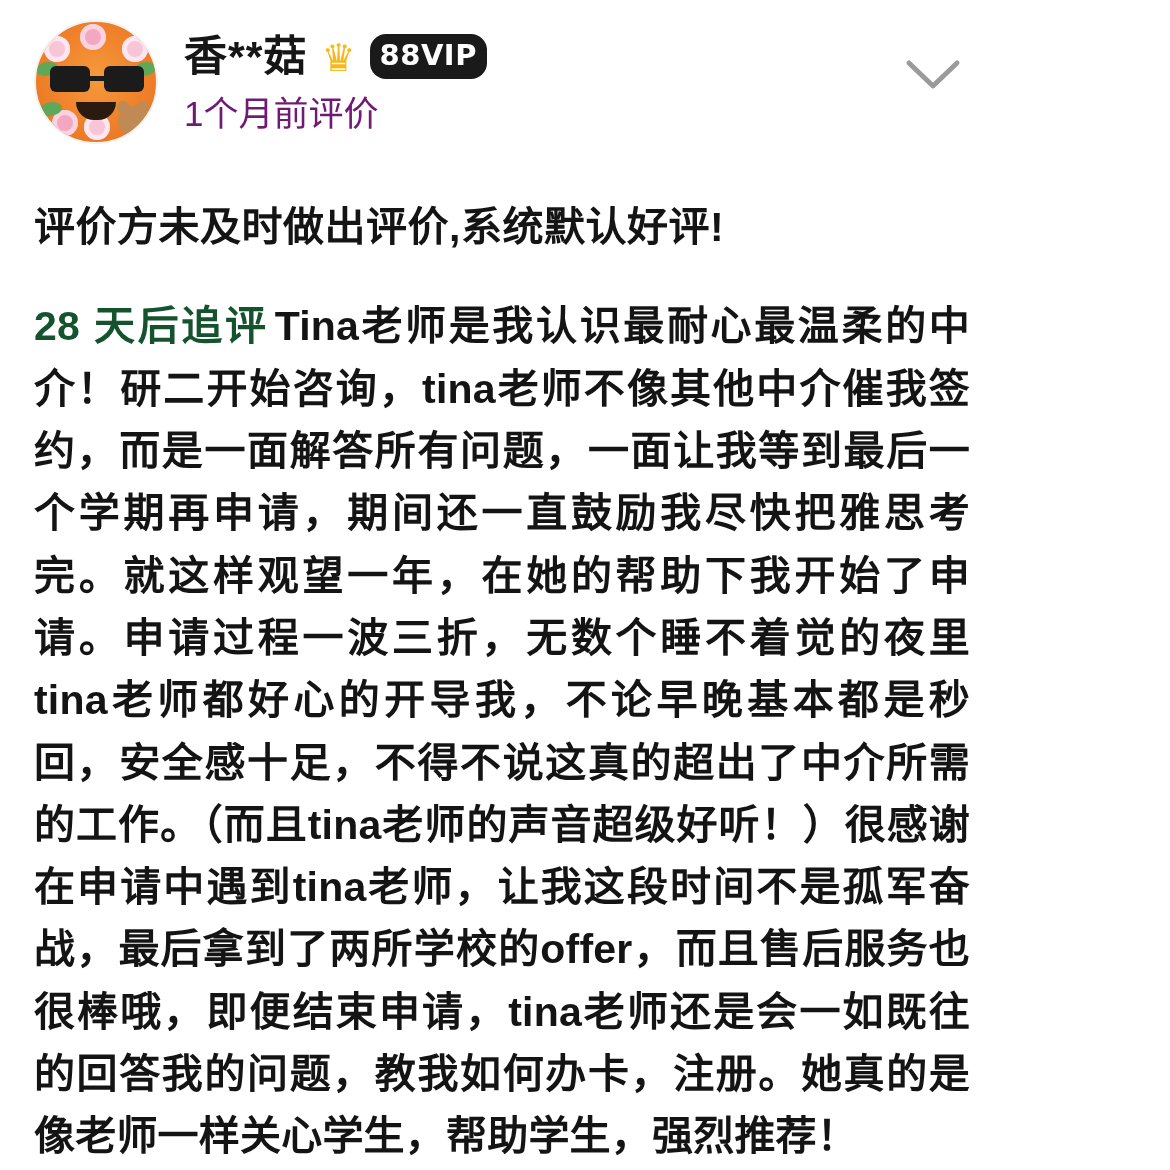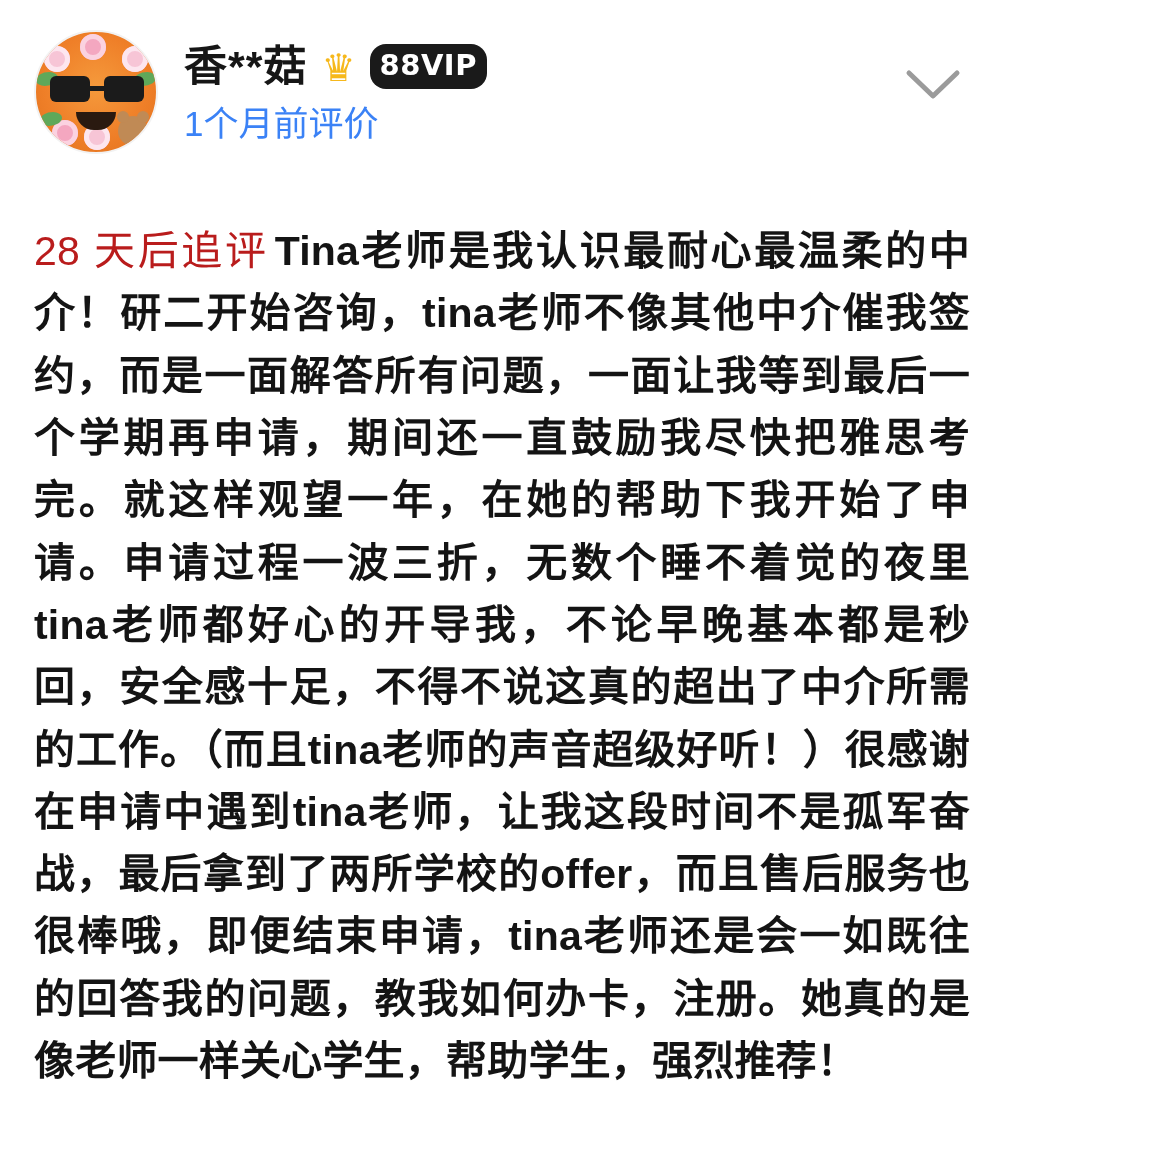--- a/index.html
+++ b/index.html
@@ -13,21 +13,21 @@
     overflow: hidden;
     font-family: "Liberation Sans", "DejaVu Sans", sans-serif;
     color: #111111;
   }
 
   .review-card {
     position: relative;
     width: 1004px;
     height: 1170px;
     box-sizing: border-box;
-    padding: 30px 34px 0 34px;
+    padding: 20px 34px 0 34px;
     background: #ffffff;
   }
 
   
   .header {
     display: flex;
     align-items: flex-start;
     position: relative;
     height: 150px;
   }
@@ -154,21 +154,21 @@
     font-weight: bold;
     line-height: 1;
     padding: 7px 10px 9px 10px;
     border-radius: 16px;
     letter-spacing: 0.5px;
     font-family: "DejaVu Sans", "Liberation Sans", sans-serif;
   }
   .time-text {
     margin-top: 16px;
     font-size: 35px;
-    color: #3b82f6;
+    color: #701a75;
     line-height: 1.1;
   }
 
   .chevron-btn {
     position: absolute;
     right: 6px;
     top: 24px;
     width: 62px;
     height: 62px;
     display: flex;
@@ -192,22 +192,22 @@
     margin-top: 40px;
     font-size: 41px;
     font-weight: bold;
     color: #141414;
     line-height: 1.52;
     letter-spacing: 0.2px;
     text-align: justify;
     text-justify: inter-ideograph;
   }
   .append-label {
-    color: #b91c1c;
-    font-weight: normal;
+    color: #14532d;
+    font-weight: bold;
     margin-right: 6px;
   }
 </style>
 </head>
 <body>
 
 <div class="review-card">
 
   <div class="header">
 
@@ -237,18 +237,19 @@
       <div class="time-text">1个月前评价</div>
     </div>
 
     <div class="chevron-btn">
       <svg width="56" height="34" viewBox="0 0 56 34">
         <polyline points="4,5 28,28 52,5" fill="none" stroke="#9b9b9b" stroke-width="5" stroke-linecap="round" stroke-linejoin="round"></polyline>
       </svg>
     </div>
   </div>
 
+  <div class="first-line">评价方未及时做出评价,系统默认好评!</div>
 
   <div class="append-block">
     <span class="append-label">28 天后追评</span><span>Tina老师是我认识最耐心最温柔的中介！研二开始咨询，tina老师不像其他中介催我签约，而是一面解答所有问题，一面让我等到最后一个学期再申请，期间还一直鼓励我尽快把雅思考完。就这样观望一年，在她的帮助下我开始了申请。申请过程一波三折，无数个睡不着觉的夜里tina老师都好心的开导我，不论早晚基本都是秒回，安全感十足，不得不说这真的超出了中介所需的工作。（而且tina老师的声音超级好听！）很感谢在申请中遇到tina老师，让我这段时间不是孤军奋战，最后拿到了两所学校的offer，而且售后服务也很棒哦，即便结束申请，tina老师还是会一如既往的回答我的问题，教我如何办卡，注册。她真的是像老师一样关心学生，帮助学生，强烈推荐！</span>
   </div>
 
 </div>
 
 </body></html>

